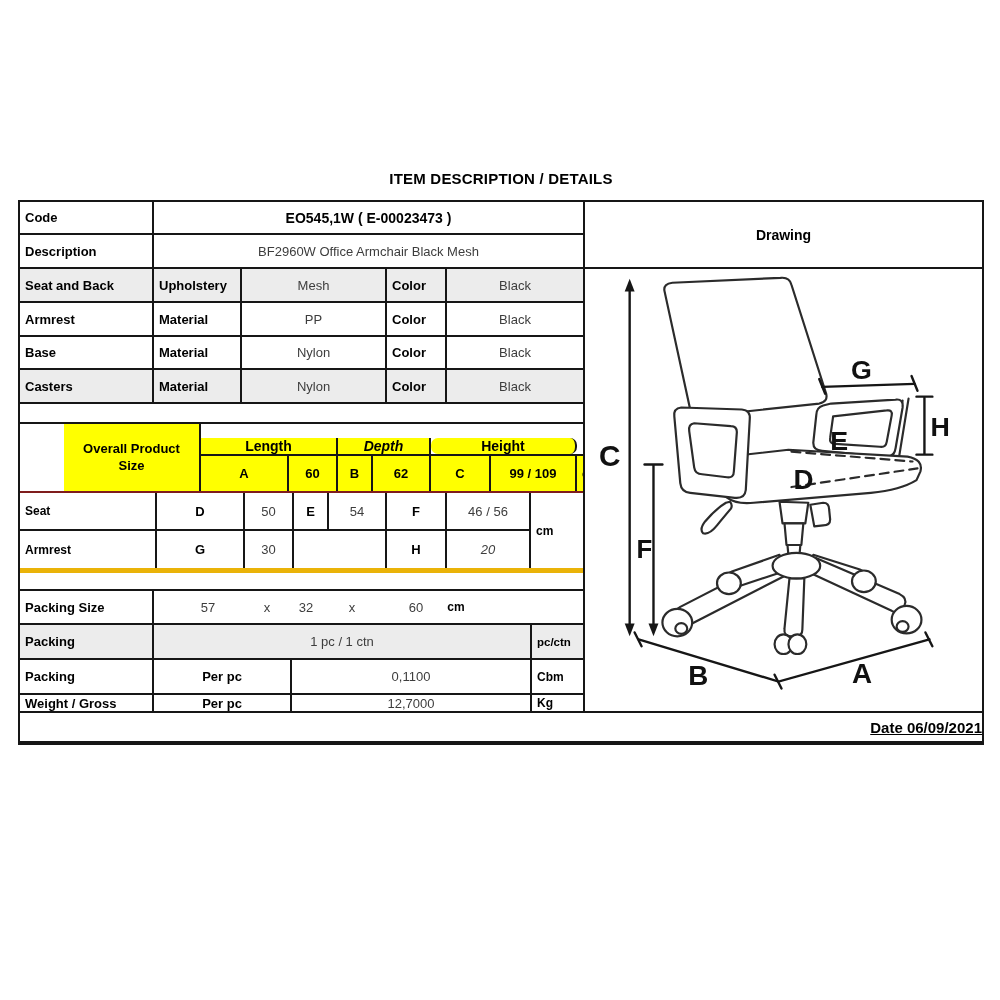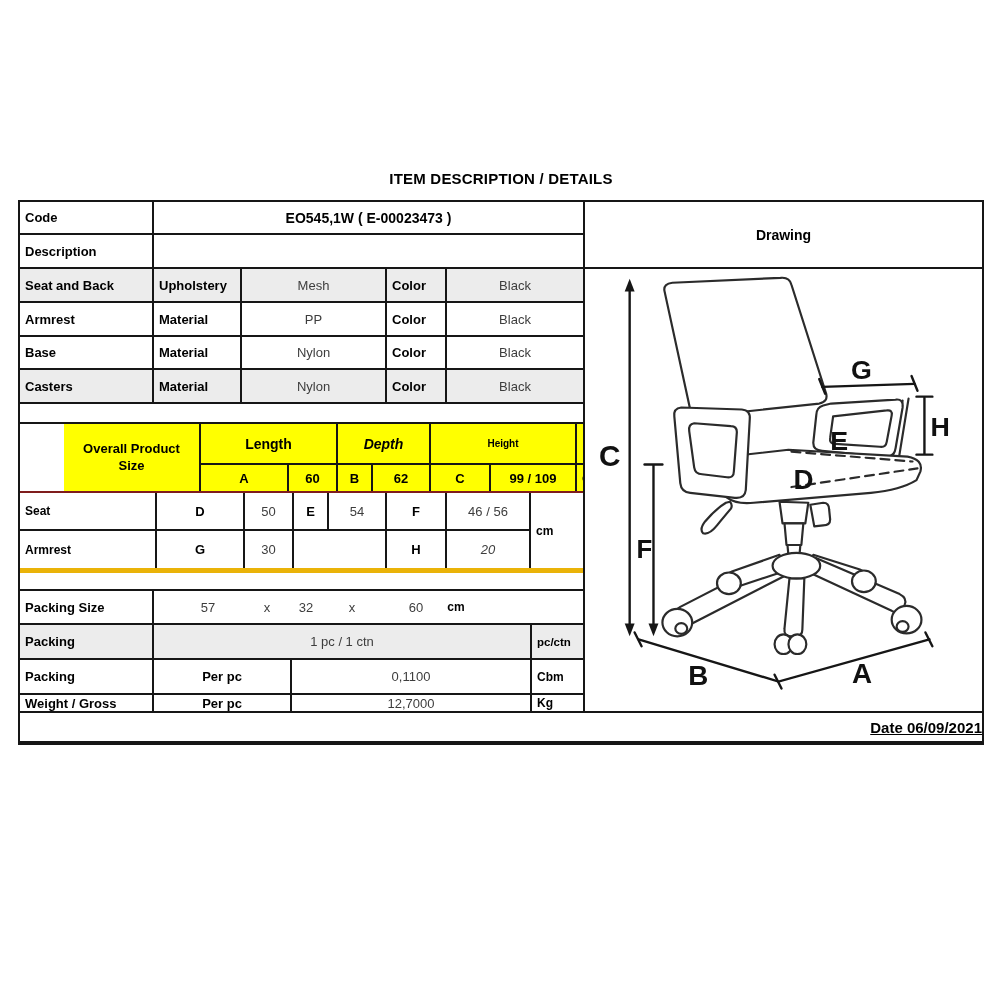--- a/index.html
+++ b/index.html
@@ -65,20 +65,21 @@
 
       <div class="left-table">
 
         <div class="row h33">
           <div class="cell c-label lbl">Code</div>
           <div class="cell c-last ctr bold last" style="font-size:14px;">EO545,1W  ( E-00023473 )</div>
         </div>
 
         <div class="row h34">
           <div class="cell c-label lbl">Description</div>
+          <div class="cell c-last ctr val last">BF2960W Office Armchair Black Mesh</div>
         </div>
 
         <div class="row h34 shade">
           <div class="cell c-label lbl">Seat and Back</div>
           <div class="cell c-attr lbl">Upholstery</div>
           <div class="cell c-val ctr val">Mesh</div>
           <div class="cell c-color lbl">Color</div>
           <div class="cell c-last ctr val last">Black</div>
         </div>
         <div class="row h34">
@@ -101,24 +102,24 @@
           <div class="cell c-val ctr val">Nylon</div>
           <div class="cell c-color lbl">Color</div>
           <div class="cell c-last ctr val last">Black</div>
         </div>
 
         <div class="gap" style="height:18px;"></div>
 
         <div class="size-block">
           <div class="cell s-corner yellow ctr" style="font-weight:bold;font-size:13px;line-height:1.25;padding:0 8px;">Overall Product Size</div>
           <div class="size-right">
-            <div class="row" style="height:41px;">
+            <div class="row" style="height:32px;align-items:flex-end;">
               <div class="cell s-len yellow ctr bold" style="font-size:14px;">Length</div>
               <div class="cell s-dep yellow ctr bold" style="font-size:14px;font-style:italic;">Depth</div>
-              <div class="cell s-hei yellow ctr bold" style="font-size:10px;">Height</div>
+              <div class="cell s-hei yellow ctr bold" style="font-size:14px;border-radius:7px;">Height</div>
               <div class="cell s-blank yellow last"></div>
             </div>
             <div class="row" style="height:33px;border-bottom:none;flex:1;">
               <div class="cell s-k1 yellow ctr bold">A</div>
               <div class="cell s-v1 yellow ctr bold">60</div>
               <div class="cell s-k2 yellow ctr bold">B</div>
               <div class="cell s-v2 yellow ctr bold">62</div>
               <div class="cell s-k3 yellow ctr bold">C</div>
               <div class="cell s-v3 yellow ctr bold">99 / 109</div>
               <div class="cell s-cm yellow unit last">cm</div>

